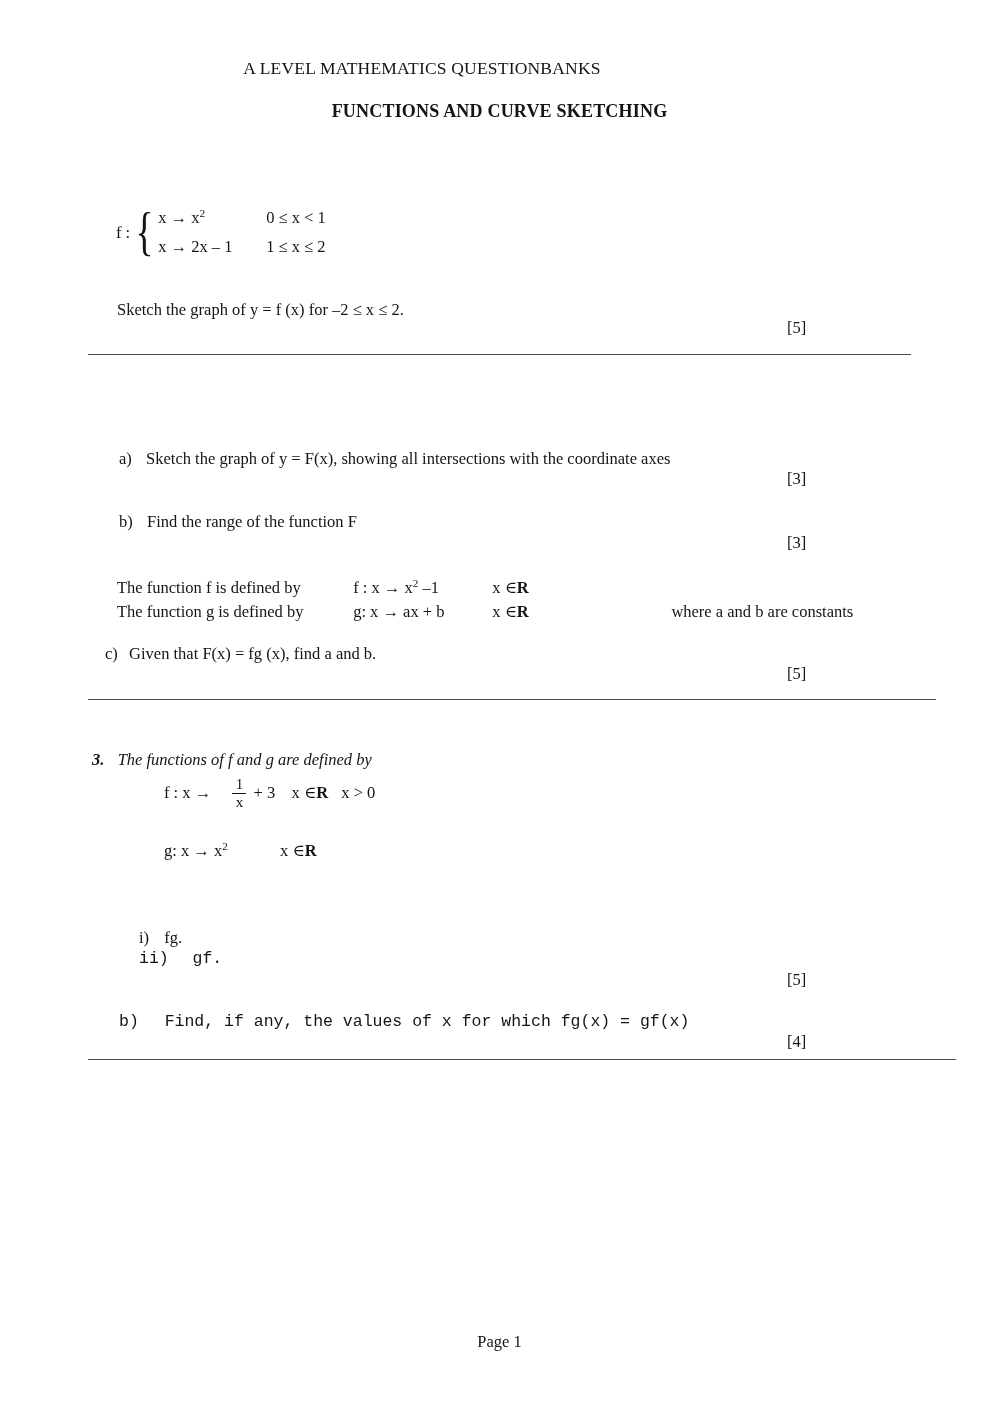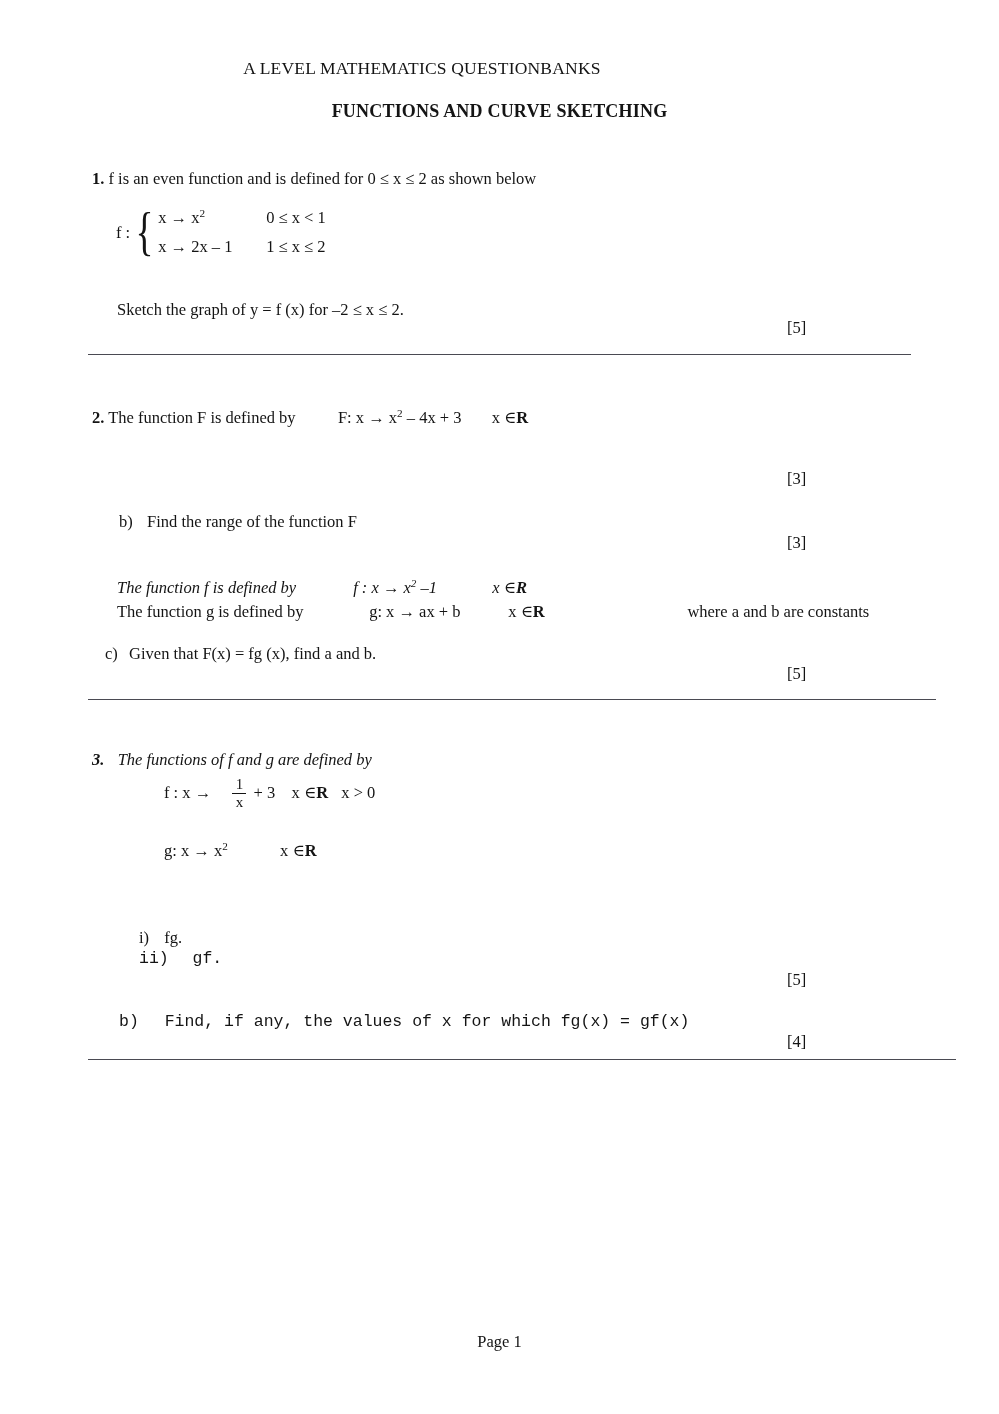--- a/index.html
+++ b/index.html
@@ -143,24 +143,20 @@
   }
 </style>
 </head>
 <body>
 
 <div class="page">
 
   <div class="doc-title">A LEVEL MATHEMATICS QUESTIONBANKS</div>
   <div class="doc-subtitle">FUNCTIONS AND CURVE SKETCHING</div>
 
-  <div class="line" style="top:168px; left:92px;">
-    <span class="qnum">1.</span>
-    <span>f  is an even function and is defined for 0 ≤ x ≤ 2  as shown below</span>
-  </div>
 
   <div class="piecewise">
     <span class="pw-label">f :</span>
     <span class="pw-brace">{</span>
     <span class="pw-rows">
       <span class="pw-row">
         <span class="pw-map"><span>x → x</span><sup class="exp">2</sup></span>
         <span class="pw-dom">0 ≤ x &lt; 1</span>
       </span>
       <span class="pw-row">
@@ -168,48 +164,45 @@
         <span class="pw-dom">1 ≤ x ≤ 2</span>
       </span>
     </span>
   </div>
 
   <div class="line" style="top:299px; left:117px;">Sketch the graph of y = f (x) for –2 ≤ x ≤ 2.</div>
   <div class="marks" style="top:318px;">[5]</div>
 
   <div class="rule" style="top:354px; left:88px; width:823px;"></div>
 
-  <div class="line" style="top:407px; left:92px;">
-    <span class="qnum">2.</span>
-    <span>The function F is defined by</span>
-    <span style="display:inline-block; width:34px;"></span>
-    <span><span>F: x → x</span><sup class="exp">2</sup><span> – 4x + 3</span></span>
-    <span style="display:inline-block; width:22px;"></span>
-    <span><span>x ∈</span><span class="bbR">R</span></span>
-  </div>
-
+
+  <div class="line" style="top:448px; left:119px;">
+    <span>a)</span>
+    <span style="display:inline-block; width:6px;"></span>
+    <span>Sketch the graph of y = F(x), showing all intersections with the coordinate axes</span>
+  </div>
   <div class="marks" style="top:469px;">[3]</div>
 
   <div class="line" style="top:511px; left:119px;">
     <span>b)</span>
     <span style="display:inline-block; width:6px;"></span>
     <span>Find the range of the function F</span>
   </div>
   <div class="marks" style="top:533px;">[3]</div>
 
-  <div class="line" style="top:577px; left:117px;font-style:italic;">
+  <div class="line" style="top:577px; left:117px;">
     <span style="display:inline-block; width:232px;">The function f is defined by</span>
     <span style="display:inline-block; width:135px;"><span>f : x → x</span><sup class="exp">2</sup><span> –1</span></span>
     <span style="display:inline-block; width:175px;"><span>x ∈</span><span class="bbR">R</span></span>
     <span></span>
   </div>
 
   <div class="line" style="top:601px; left:117px;">
     <span style="display:inline-block; width:232px;">The function g is defined by</span>
-    <span style="display:inline-block; width:135px;margin-left:16px;"><span>g: x → ax + b</span><sup class="exp"></sup><span></span></span>
+    <span style="display:inline-block; width:135px;"><span>g: x → ax + b</span><sup class="exp"></sup><span></span></span>
     <span style="display:inline-block; width:175px;"><span>x ∈</span><span class="bbR">R</span></span>
     <span>where a and b are constants</span>
   </div>
 
   <div class="line" style="top:643px; left:105px;">
     <span>c)</span>
     <span style="display:inline-block; width:3px;"></span>
     <span>Given that F(x) = fg (x), find a and b.</span>
   </div>
   <div class="marks" style="top:664px;">[5]</div>

